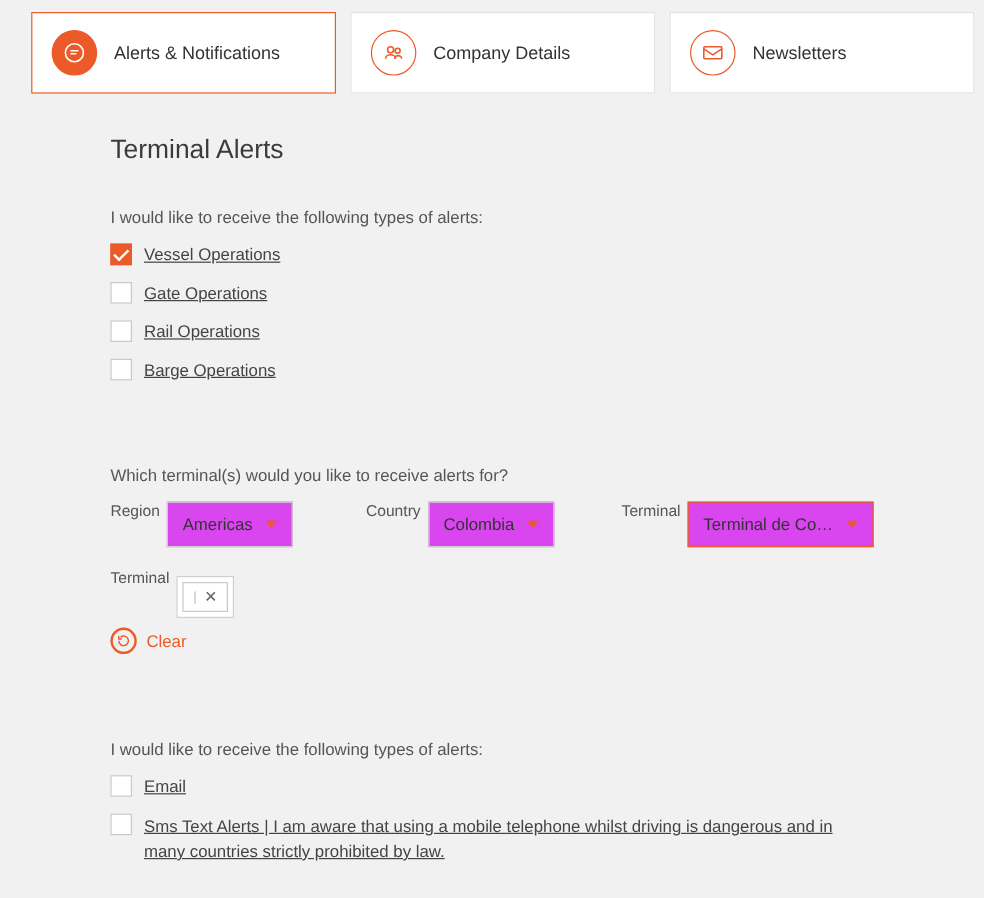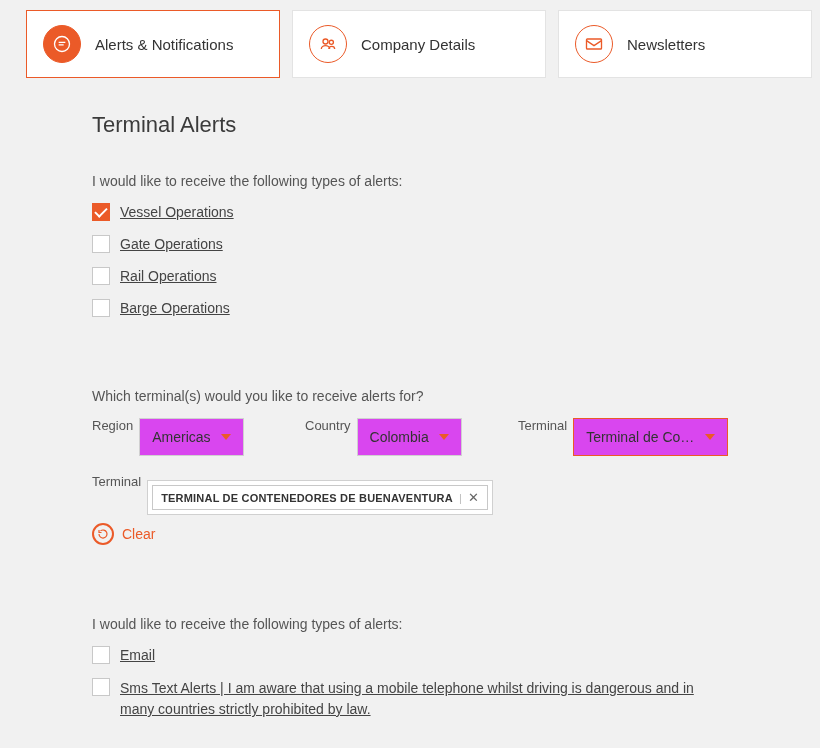--- a/index.html
+++ b/index.html
@@ -287,21 +287,20 @@
         <span class="select-text">Terminal de Contenedores de...</span>
         <span class="caret"></span>
       </div>
     </div>
   </div>
 
   <div class="form-group" style="margin-top:18px">
     <span class="form-label">Terminal</span>
     <div class="chip-input">
       <div class="chip">
-        <span>TERMINAL DE CONTENEDORES DE BUENAVENTURA</span>
         <span class="chip-sep">|</span>
         <span class="chip-x">✕</span>
       </div>
     </div>
   </div>
 
   <div class="clear-row">
     <div class="clear-icon">
       <svg width="12" height="12" viewBox="0 0 24 24" fill="none" stroke="#eb5a28" stroke-width="2.4">
         <path d="M4 12a8 8 0 1 0 3-6.2"></path>

